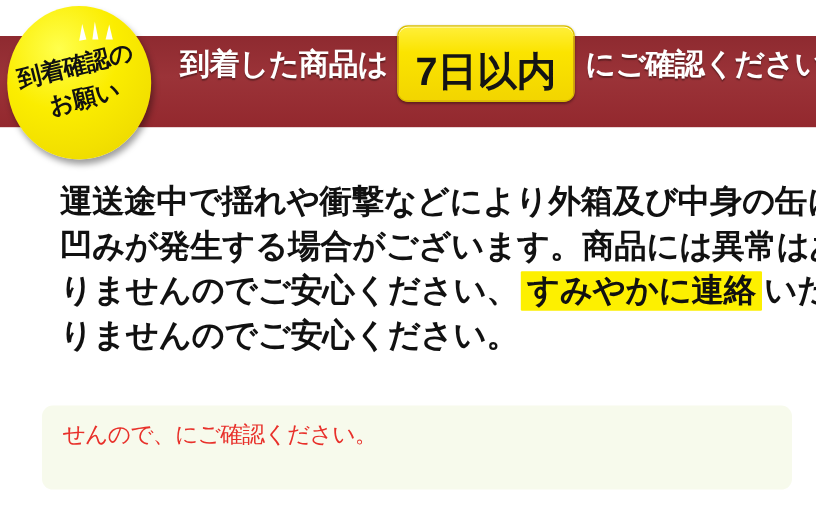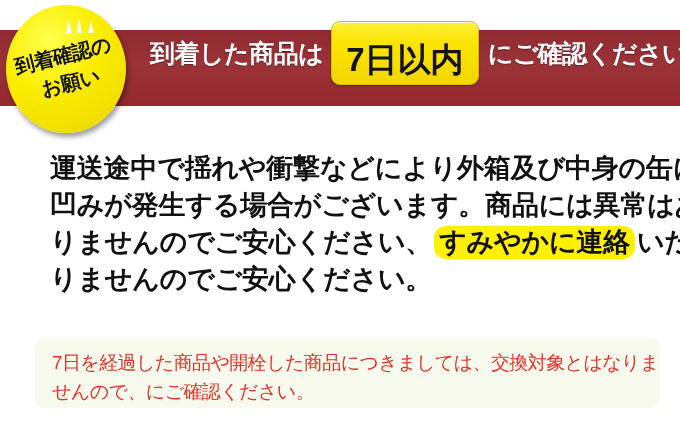--- a/index.html
+++ b/index.html
@@ -110,21 +110,21 @@
   .body-line {
     color: #111111;
     font-size: 27px;
     font-weight: bold;
     line-height: 37px;
     letter-spacing: -0.2px;
     white-space: nowrap;
   }
   .hl-contact {
     background: #fdf000;
-    border-radius: 12px;
+    border-radius: 1px;
     padding: 1px 5px 2px 5px;
     margin: 0 2px;
   }
 
   
   #note-box {
     position: absolute;
     left: 35px;
     top: 338px;
     width: 625px;
@@ -172,16 +172,15 @@
 
 <div id="body-copy">
   <div class="body-line">運送途中で揺れや衝撃などにより外箱及び中身の缶に</div>
   <div class="body-line">凹みが発生する場合がございます。商品には異常はあ</div>
   <div class="body-line"><span>りませんのでご安心ください、</span><span class="hl-contact">すみやかに連絡</span><span>いただ</span></div>
   <div class="body-line">りませんのでご安心ください。</div>
 </div>
 
 <div id="note-box">
   <div id="note-inner">
-    <div class="note-line">7日を経過した商品や開栓した商品につきましては、交換対象とはなりま</div>
     <div class="note-line">せんので、にご確認ください。</div>
   </div>
 </div>
 
 </body></html>

